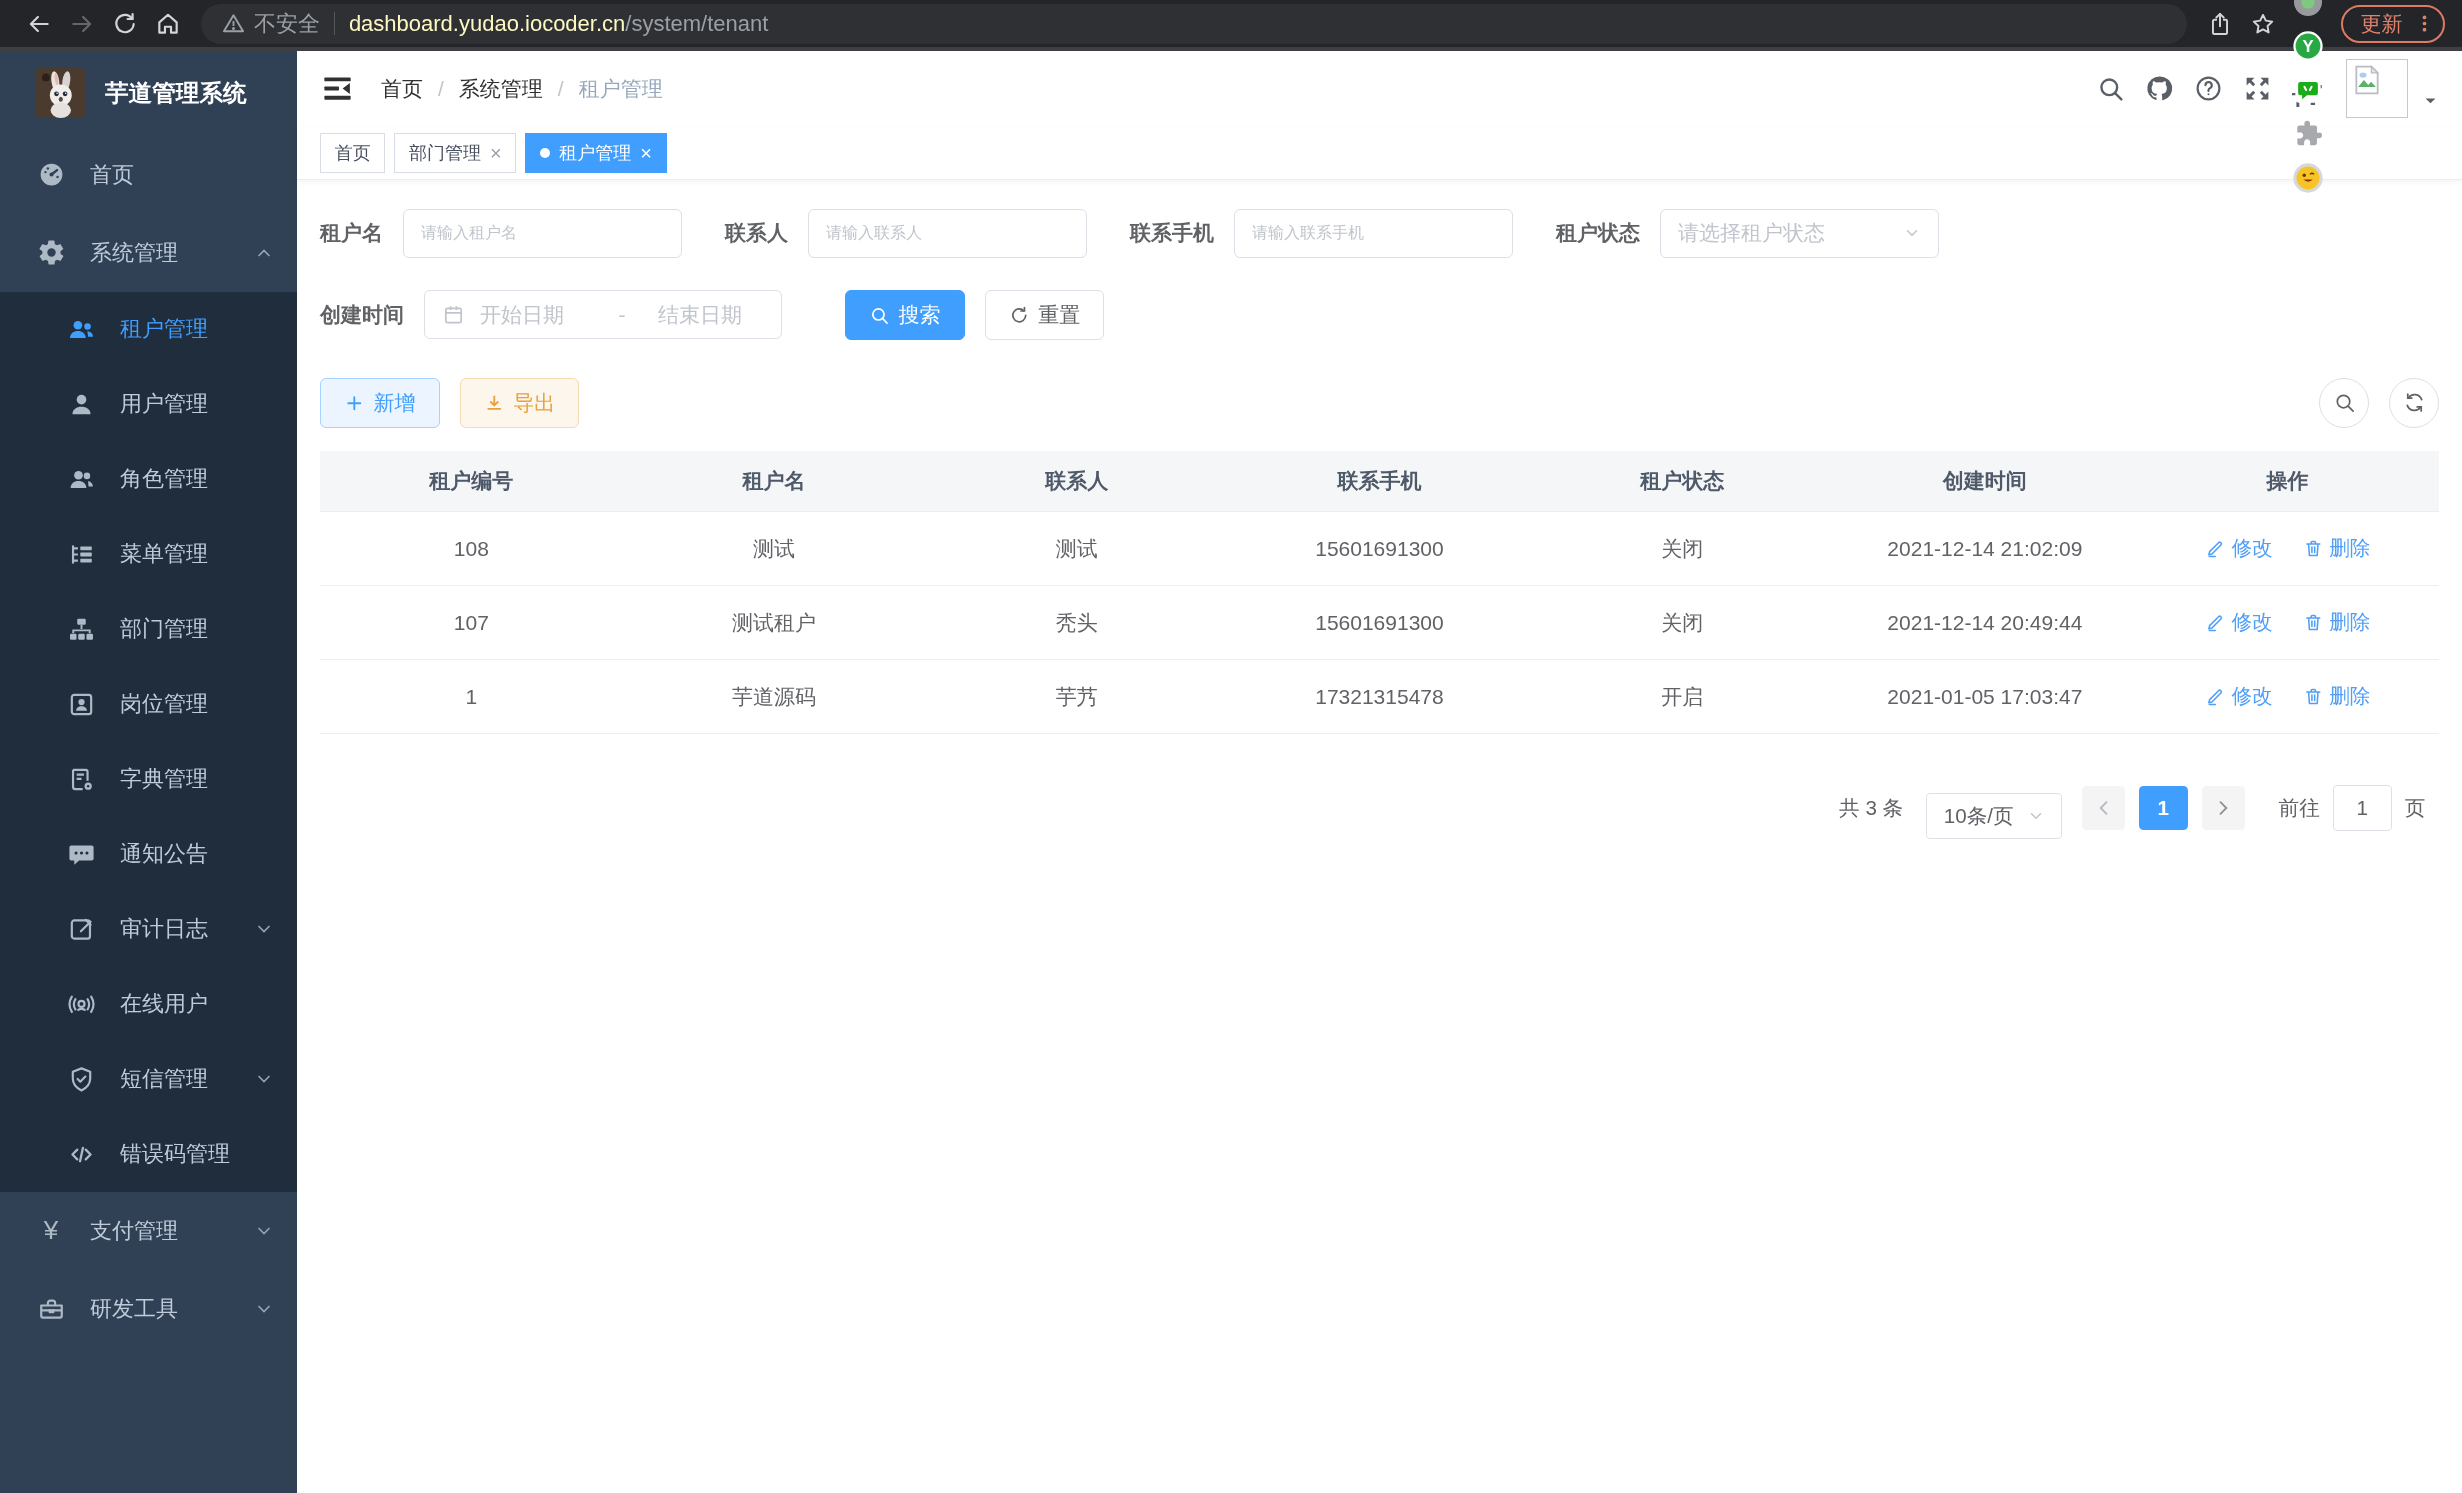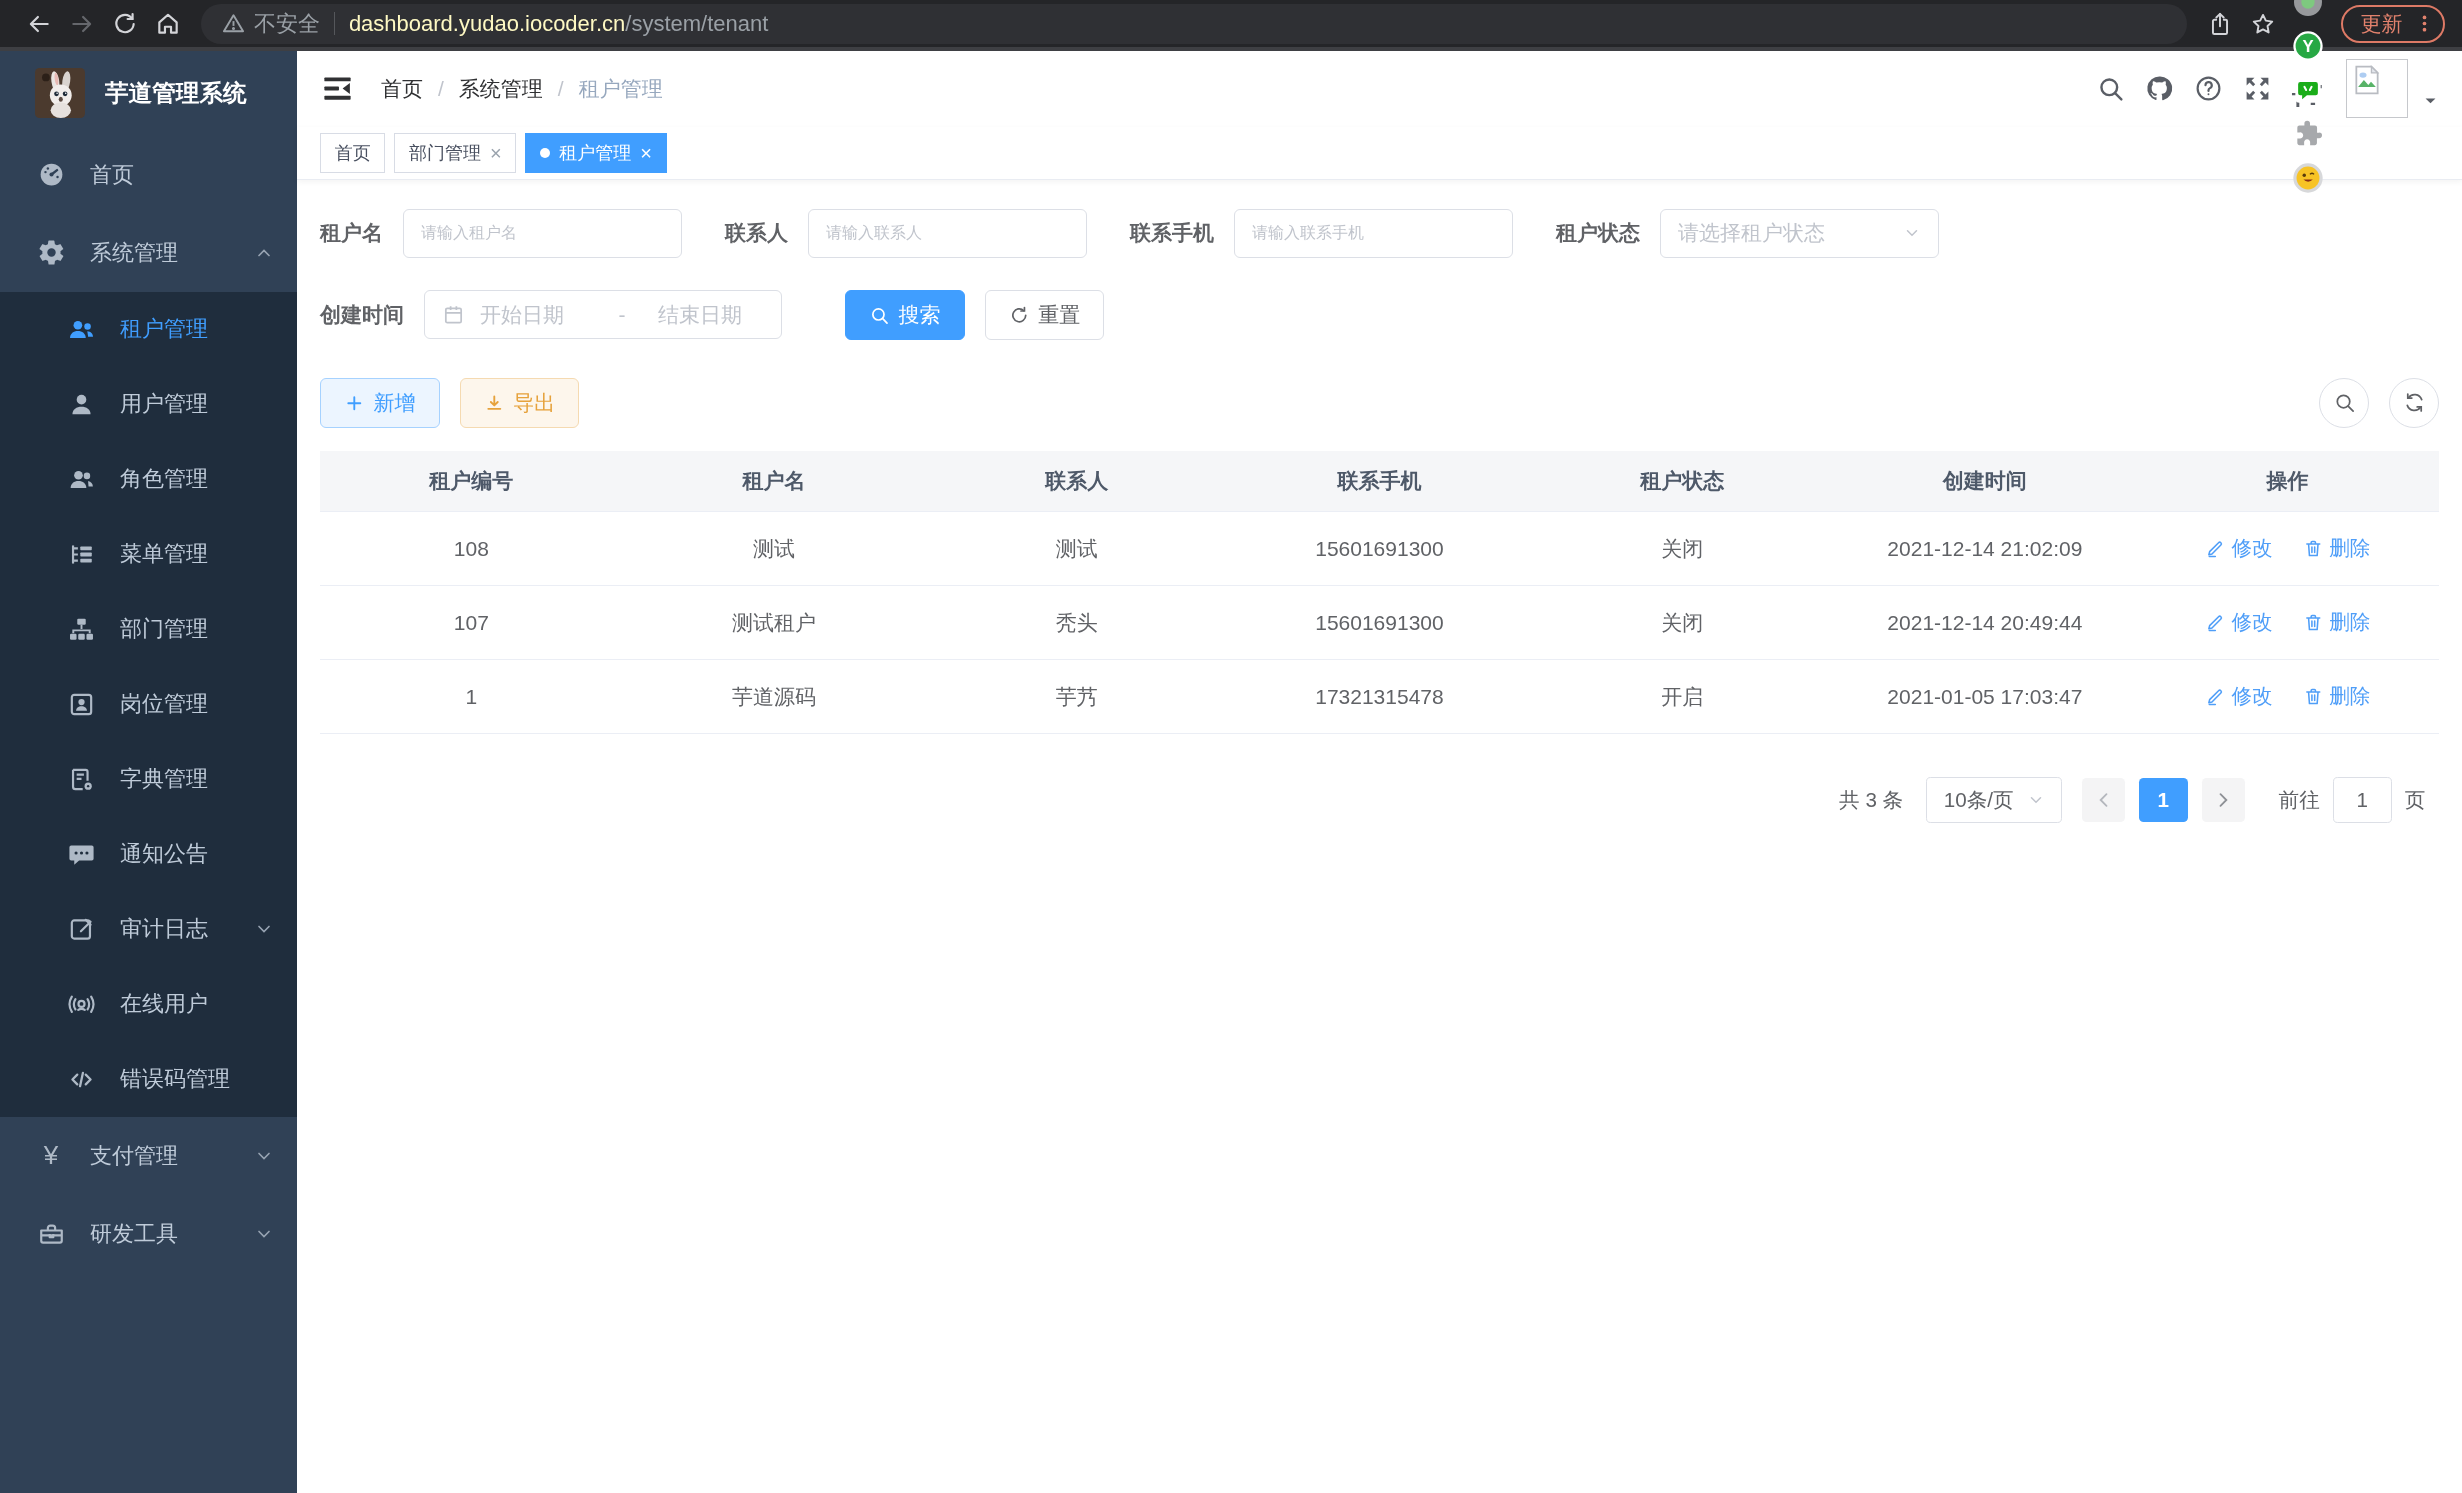--- a/index.html
+++ b/index.html
@@ -121,21 +121,21 @@
   table.grid th { height:61px; background:#f5f6f8; color:#4e5969; font-size:21px; font-weight:bold;
                   border-bottom:0.8px solid #ebeef5; text-align:center; }
   table.grid td { height:74px; text-align:center; font-size:21px; color:#606266; border-bottom:0.8px solid #ebeef5; }
   .op-link { display:inline-flex; align-items:center; gap:6px; color:#4f9ef8; font-size:20.6px; margin:0 12px; cursor:pointer; }
   .op-link svg { width:20.6px; height:20.6px; }
 
   .pagination { margin-top:43px; display:flex; align-items:center; justify-content:flex-end;
                 font-size:20.6px; color:#606266; padding-right:13.7px; }
   .pg-total { margin-right:23px; color:#606266; }
   .pg-size { width:136px; height:46px; border:0.8px solid #dcdfe6; border-radius:4.6px; display:flex;
-             align-items:center; justify-content:center; gap:13px; cursor:pointer; color:#606266; }
+             align-items:center; justify-content:center; gap:13px; cursor:pointer; color:#606266;margin-top:16px; }
   .pg-size .chev { color:#c0c4cc; }
   .pg-btn { min-width:43px; height:44px; background:#f4f4f5; border-radius:4.6px; display:flex; align-items:center;
             justify-content:center; margin-left:20px; cursor:pointer; color:#b4b7bd; }
   .pg-btn.next { margin-left:13.7px; color:#8d9095; }
   .pg-btn svg { width:20px; height:20px; }
   .pg-page { min-width:49px; height:44px; background:#409eff; color:#fff; border-radius:4.6px; display:flex;
              align-items:center; justify-content:center; margin-left:13.7px; font-weight:bold; cursor:pointer; }
   .pg-goto { margin-left:34px; display:flex; align-items:center; gap:13px; }
   .goto-input { width:59px; height:46px; border:0.8px solid #dcdfe6; border-radius:4.6px; text-align:center;
                 font-size:20.6px; color:#606266; outline:none;
@@ -422,20 +422,34 @@
         <div class="menu-item">
           <span class="mi-icon">
             <svg viewBox="0 0 24 24" fill="none" stroke="currentColor" stroke-width="1.8" stroke-linecap="round">
                 <circle cx="12" cy="11.5" r="2.5"></circle>
                 <path d="M9.3 16.5a4.8 4.8 0 0 1 5.4 0"></path>
                 <path d="M7 7.5a8 8 0 0 0 0 8.6M17 7.5a8 8 0 0 1 0 8.6"></path>
                 <path d="M4 5.5a12 12 0 0 0 0 12.6M20 5.5a12 12 0 0 1 0 12.6"></path>
               </svg>
           </span>
           <span>在线用户</span>
+        </div>
+        <div class="menu-item">
+          <span class="mi-icon">
+            <svg viewBox="0 0 24 24" fill="none" stroke="currentColor" stroke-width="1.8" stroke-linejoin="round">
+                <path d="M12 2.8l7.2 2.8v5.6c0 4.8-3 7.8-7.2 9.9-4.2-2.1-7.2-5.1-7.2-9.9V5.6z"></path>
+                <path d="M8.8 11.6l2.2 2.2 4.2-4.2" stroke-linecap="round"></path>
+              </svg>
+          </span>
+          <span>短信管理</span>
+          <span class="menu-chev">
+            <svg viewBox="0 0 24 24" fill="none" stroke="currentColor" stroke-width="2" stroke-linecap="round">
+                <path d="M6 9l6 6 6-6"></path>
+              </svg>
+          </span>
         </div>
         <div class="menu-item">
           <span class="mi-icon">
             <svg viewBox="0 0 24 24" fill="none" stroke="currentColor" stroke-width="1.9" stroke-linecap="round" stroke-linejoin="round">
                 <path d="M8.5 8L4.5 12l4 4M15.5 8l4 4-4 4M13.2 6.5l-2.4 11"></path>
               </svg>
           </span>
           <span>错误码管理</span>
         </div>
       </div>

